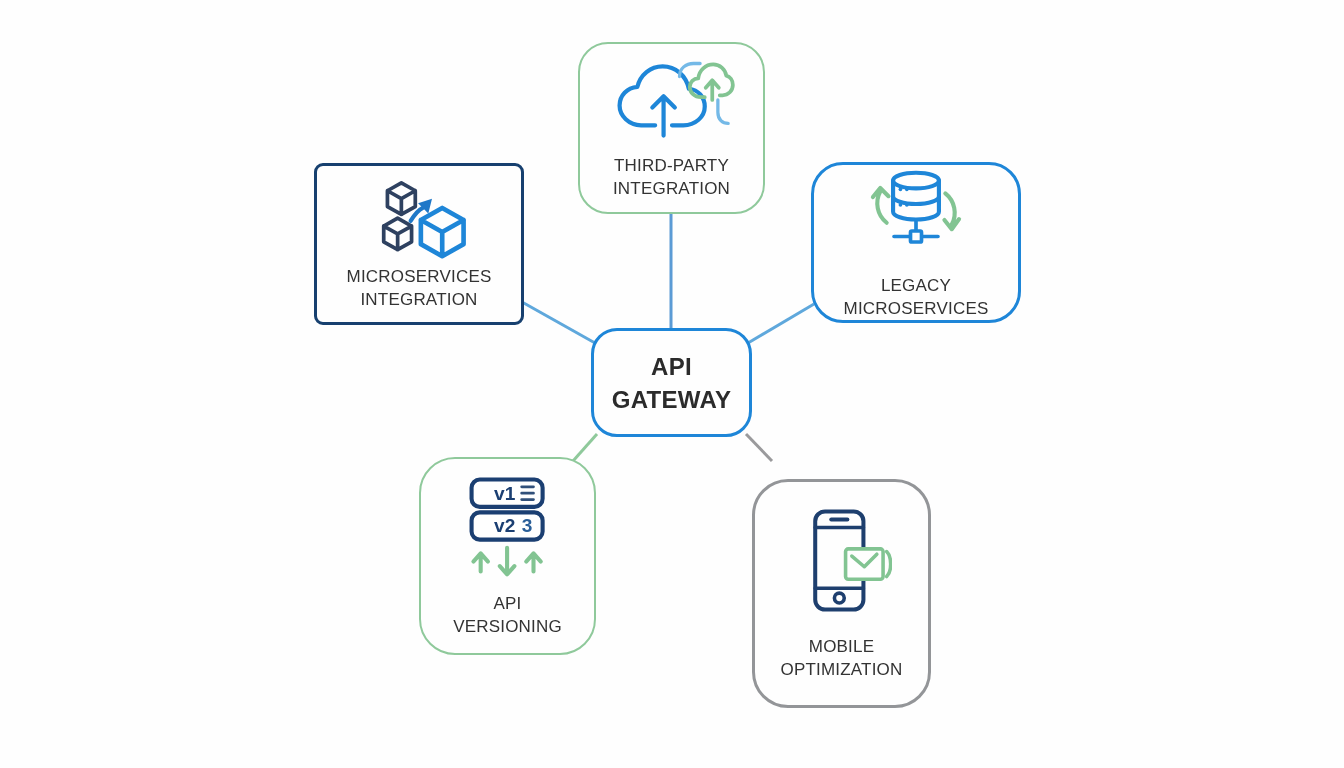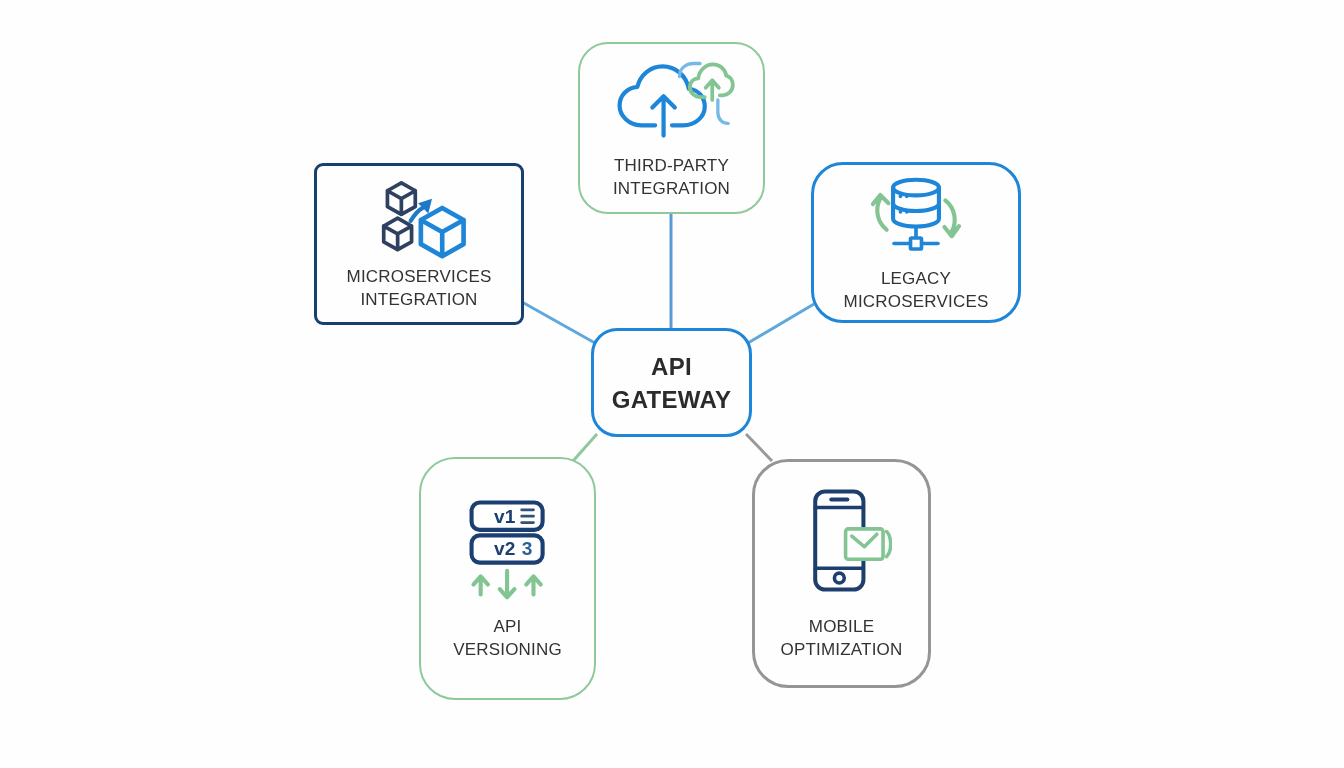--- a/index.html
+++ b/index.html
@@ -26,21 +26,21 @@
     display:flex;
     flex-direction:column;
     align-items:center;
     justify-content:center;
     z-index:1;
   }
   .n-third   { left:578px; top:42px;  width:187px; height:172px; border-radius:30px; border-width:2px; gap:10px; }
   .n-micro   { left:314px; top:163px; width:210px; height:162px; border-radius:9px; border-width:3px; gap:2px;  }
   .n-legacy  { left:811px; top:162px; width:210px; height:161px; border-radius:32px; border-width:3px; gap:7px;  }
   .n-center  { left:591px; top:328px; width:161px; height:109px; border-radius:26px; border-width:3px; }
-  .n-version { left:419px; top:457px; width:177px; height:243px; border-radius:36px; border-width:2px; gap:14px; }
+  .n-version { left:419px; top:457px; width:177px; height:198px; border-radius:36px; border-width:2px; gap:14px; }
   .n-mobile  { left:752px; top:459px; width:179px; height:229px; border-radius:36px; border-width:3px; gap:20px; }
   .label{
     text-align:center;
     font-size:17px;
     line-height:23px;
     color:#333333;
     letter-spacing:.2px;
   }
   .label span{display:block;}
   .center-title{
@@ -101,21 +101,21 @@
         <path d="M47,47 C52,39 56,35 60,33" stroke="#1f78c8" stroke-width="4.5"></path>
         <polygon points="70,23 55,28 66,39" fill="#1f78c8"></polygon>
       </svg>
     </div>
     <div class="label">
       <span>MICROSERVICES</span>
       <span>INTEGRATION</span>
     </div>
   </div>
 
-  <div class="node n-legacy" style="border-color: rgb(30, 134, 216);">
+  <div class="node n-legacy" style="border-color: rgb(30, 134, 216); justify-content: space-between;">
     <div class="icon">
       <svg width="112" height="88" viewBox="0 0 122 96" fill="none" stroke-linecap="round" stroke-linejoin="round">
         <path d="M29,63 A27,27 0 0 1 22,29 M14,35 L22,25 L31,34" stroke="#82c492" stroke-width="4.5"></path>
         <path d="M93,31 A27,27 0 0 1 100,65 M92,60 L100,70 L108,59" stroke="#82c492" stroke-width="4.5"></path>
         <ellipse cx="61" cy="17" rx="25" ry="8.5" stroke="#1e86d8" stroke-width="4.5"></ellipse>
         <path d="M36,17 L36,51 M86,17 L86,51 M36,51 a25,8.5 0 0 0 50,0 M36,34 a25,8.5 0 0 0 50,0" stroke="#1e86d8" stroke-width="4.5"></path>
         <circle cx="44" cy="26.5" r="2" fill="#1e86d8"></circle>
           <circle cx="51" cy="26.5" r="2" fill="#1e86d8"></circle>
         <circle cx="44" cy="43.5" r="2" fill="#1e86d8"></circle>
           <circle cx="51" cy="43.5" r="2" fill="#1e86d8"></circle>
@@ -149,21 +149,21 @@
         <path d="M55,81 L55,109 M47,101 L55,110 L63,101" stroke="#82c492" stroke-width="4.5"></path>
         <path d="M84,107 L84,89 M76,96 L84,87 L92,96" stroke="#82c492" stroke-width="4.5"></path>
       </svg>
     </div>
     <div class="label">
       <span>API</span>
       <span>VERSIONING</span>
     </div>
   </div>
 
-  <div class="node n-mobile" style="border-color: rgb(147, 149, 152);">
+  <div class="node n-mobile" style="border-color: rgb(147, 149, 152); margin-top: 20px;">
     <div class="icon">
       <svg width="100" height="109" viewBox="0 0 112 122" fill="none" stroke-linecap="round" stroke-linejoin="round">
         <rect x="26" y="6" width="54" height="110" rx="11" stroke="#1e3f6e" stroke-width="4.5"></rect>
         <path d="M44,15 L62,15" stroke="#1e3f6e" stroke-width="4.5"></path>
         <path d="M26,24 L80,24 M26,92 L80,92" stroke="#1e3f6e" stroke-width="4"></path>
         <circle cx="53" cy="103" r="5.5" stroke="#1e3f6e" stroke-width="4"></circle>
         <rect x="60" y="48" width="42" height="34" rx="3" stroke="#82c492" stroke-width="4" fill="#fefefe"></rect>
         <path d="M67,56 L81,68 L95,54" stroke="#82c492" stroke-width="4"></path>
         <path d="M106,51 C112,57 112,73 106,79" stroke="#82c492" stroke-width="4"></path>
       </svg>

